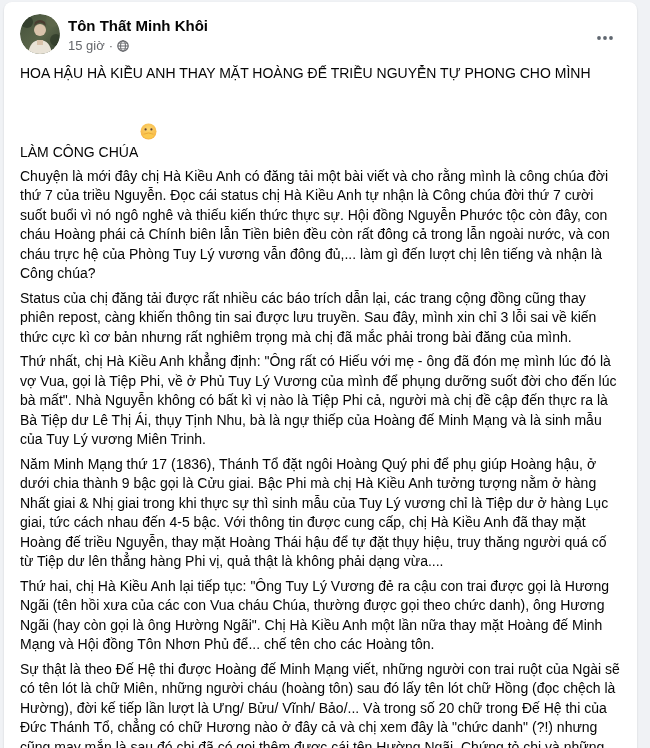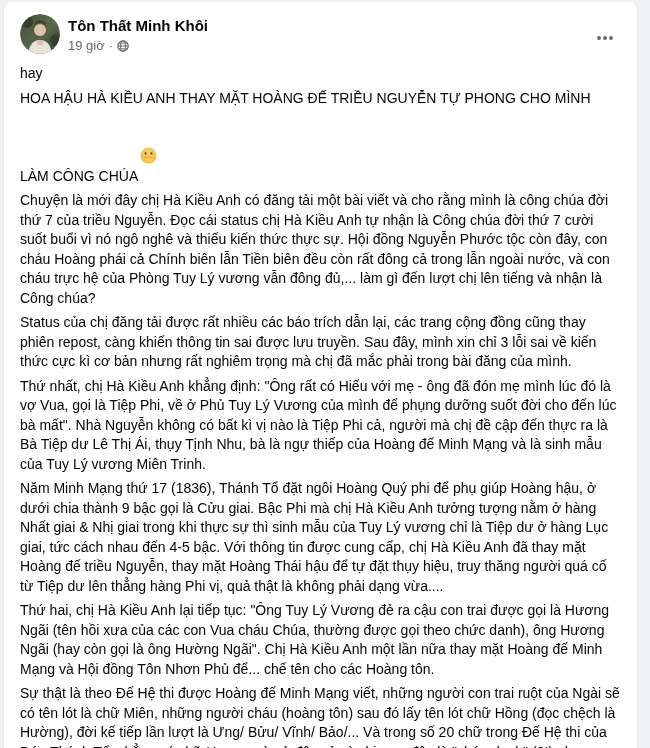--- a/index.html
+++ b/index.html
@@ -79,21 +79,21 @@
           <path d="M14 12 q6 -7 12 0 l-1 -4 q-5 -4 -10 0 z" fill="#4a3c30"></path>
           <path d="M8 40 q2 -14 12 -14 q10 0 12 14 z" fill="#e9e3d7"></path>
           <path d="M17 26 h6 v5 h-6 z" fill="#d9c3ab"></path>
         </g>
       </svg>
     </div>
 
     <div class="meta">
       <div class="author">Tôn Thất Minh Khôi</div>
       <div class="subline">
-        <span class="timestamp">19 giờ</span>
+        <span class="timestamp">15 giờ</span>
         <span>·</span>
         <span class="globe">
           <svg width="12" height="12" viewBox="0 0 12 12">
             <circle cx="6" cy="6" r="5.2" fill="none" stroke="#65676b" stroke-width="1.2"></circle>
             <ellipse cx="6" cy="6" rx="2.4" ry="5.2" fill="none" stroke="#65676b" stroke-width="1"></ellipse>
             <line x1="0.8" y1="6" x2="11.2" y2="6" stroke="#65676b" stroke-width="1"></line>
             <line x1="1.6" y1="3.2" x2="10.4" y2="3.2" stroke="#65676b" stroke-width="0.8"></line>
             <line x1="1.6" y1="8.8" x2="10.4" y2="8.8" stroke="#65676b" stroke-width="0.8"></line>
           </svg>
         </span>
@@ -103,21 +103,20 @@
     <div class="more-btn">
       <svg width="20" height="20" viewBox="0 0 20 20">
         <circle cx="4" cy="10" r="1.9" fill="#606770"></circle>
         <circle cx="10" cy="10" r="1.9" fill="#606770"></circle>
         <circle cx="16" cy="10" r="1.9" fill="#606770"></circle>
       </svg>
     </div>
   </div>
 
   <div class="content">
-    <div class="para">hay</div>
     <div class="para"><span>HOA HẬU HÀ KIỀU ANH THAY MẶT HOÀNG ĐẾ TRIỀU NGUYỄN TỰ PHONG CHO MÌNH LÀM CÔNG CHÚA</span><span class="emoji">
       <svg width="17" height="17" viewBox="0 0 17 17">
         <defs>
           <radialGradient id="emoface" cx="0.5" cy="0.35" r="0.75">
             <stop offset="0" stop-color="#fdd870"></stop>
             <stop offset="1" stop-color="#f5ad3b"></stop>
           </radialGradient>
         </defs>
         <circle cx="8.5" cy="8.5" r="8" fill="url(#emoface)"></circle>
         <circle cx="5.6" cy="6.4" r="1.1" fill="#5d4037"></circle>

